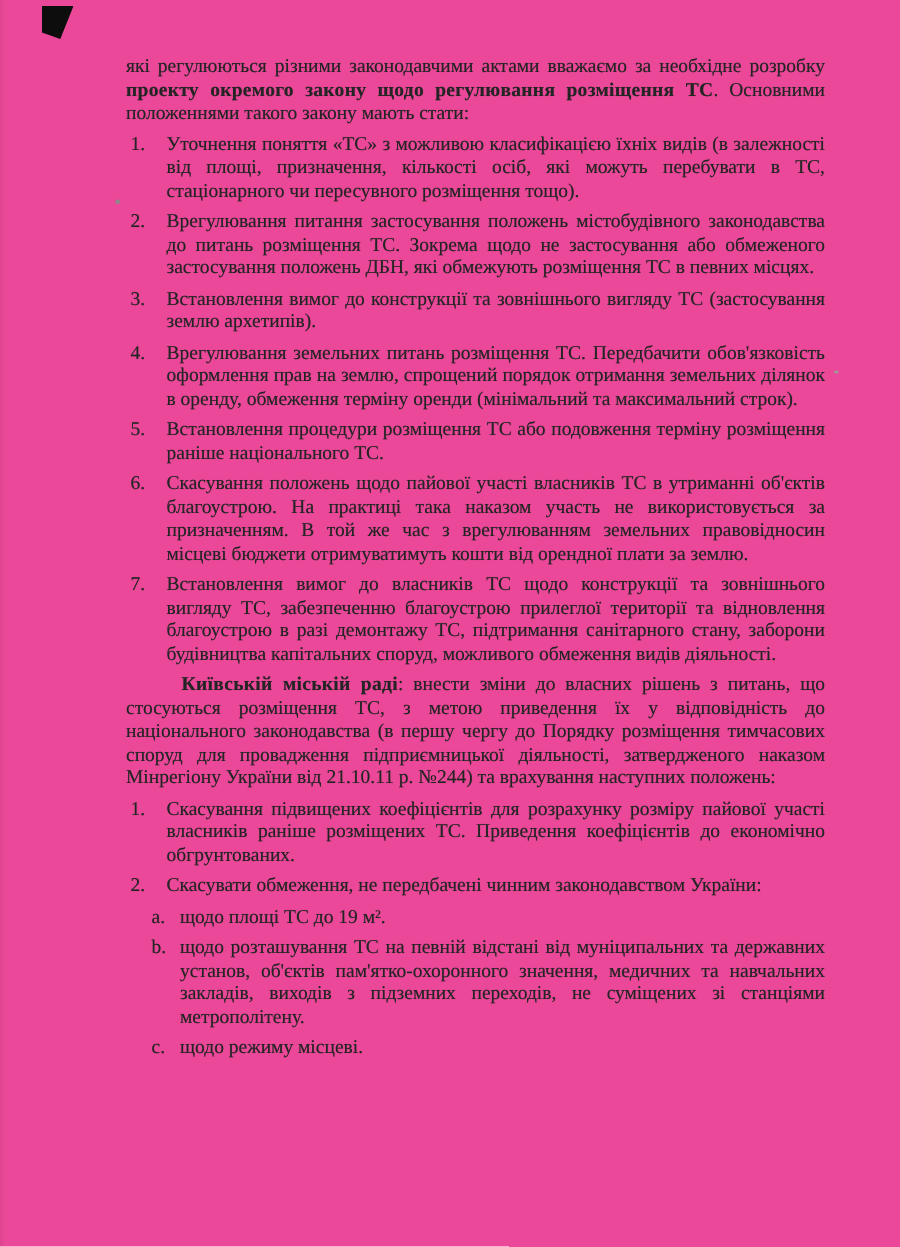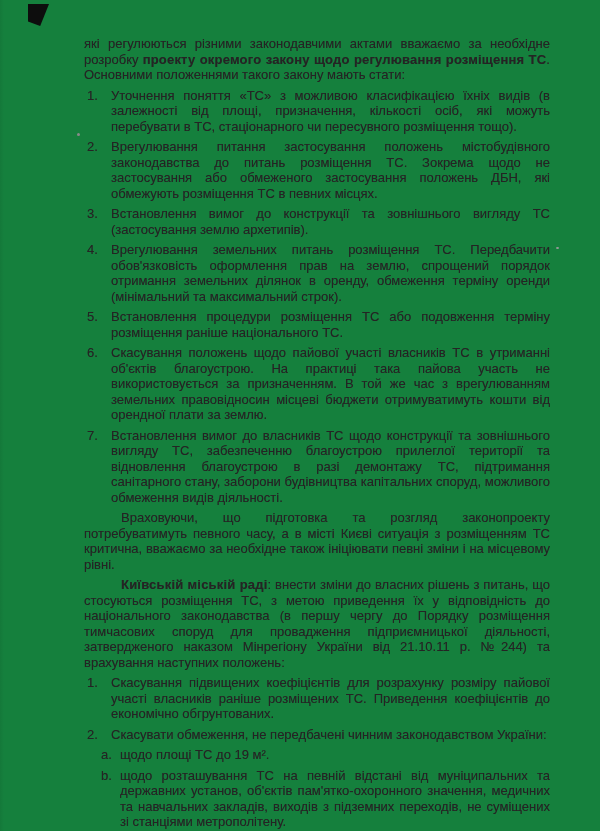--- a/index.html
+++ b/index.html
@@ -4,23 +4,23 @@
 <style>
   html, body {
     margin: 0;
     padding: 0;
     background: #ffffff;
   }
   .page {
     position: relative;
     width: 600px;
     height: 831px;
-    background: #15803d;
+    background: #ec4899;
     overflow: hidden;
-    font-family: Liberation Sans, sans-serif;
+    font-family: Liberation Serif, serif;
     color: #242424;
   }
   
   .page::before {
     content: "";
     position: absolute;
     left: 0; top: 0; bottom: 0;
     width: 4px;
     background: linear-gradient(to right, rgba(0,0,0,0.06), rgba(0,0,0,0));
     pointer-events: none;
@@ -125,29 +125,28 @@
       <div class="li">
         <span class="num">4.</span>
         <span class="litext">Врегулювання земельних питань розміщення ТС. Передбачити обов'язковість оформлення прав на землю, спрощений порядок отримання земельних ділянок в оренду, обмеження терміну оренди (мінімальний та максимальний строк).</span>
       </div>
       <div class="li">
         <span class="num">5.</span>
         <span class="litext">Встановлення процедури розміщення ТС або подовження терміну розміщення раніше національного ТС.</span>
       </div>
       <div class="li">
         <span class="num">6.</span>
-        <span class="litext">Скасування положень щодо пайової участі власників ТС в утриманні об'єктів благоустрою. На практиці така пайова участь не використовується за призначенням. В той же час з врегулюванням земельних правовідносин місцеві бюджети отримуватимуть кошти від орендної плати за землю.</span>
+        <span class="litext">Скасування положень щодо пайової участі власників ТС в утриманні об'єктів благоустрою. На практиці така наказом участь не використовується за призначенням. В той же час з врегулюванням земельних правовідносин місцеві бюджети отримуватимуть кошти від орендної плати за землю.</span>
       </div>
       <div class="li">
         <span class="num">7.</span>
         <span class="litext">Встановлення вимог до власників ТС щодо конструкції та зовнішнього вигляду ТС, забезпеченню благоустрою прилеглої території та відновлення благоустрою в разі демонтажу ТС, підтримання санітарного стану, заборони будівництва капітальних споруд, можливого обмеження видів діяльності.</span>
       </div>
     </div>
 
-    <p class="para indented">Враховуючи, що підготовка та розгляд законопроекту потребуватимуть певного часу, а в місті Києві ситуація з розміщенням ТС критична, вважаємо за необхідне також ініціювати певні зміни і на місцевому рівні.</p>
 
     <p class="para indented kyiv-section"><span class="b">Київській міській раді</span><span>: внести зміни до власних рішень з питань, що стосуються розміщення ТС, з метою приведення їх у відповідність до національного законодавства (в першу чергу до Порядку розміщення тимчасових споруд для провадження підприємницької діяльності, затвердженого наказом Мінрегіону України від 21.10.11 р. №244) та врахування наступних положень:</span></p>
 
     <div>
       <div class="li">
         <span class="num">1.</span>
         <span class="litext">Скасування підвищених коефіцієнтів для розрахунку розміру пайової участі власників раніше розміщених ТС. Приведення коефіцієнтів до економічно обгрунтованих.</span>
       </div>
       <div class="li">
         <span class="num">2.</span>

